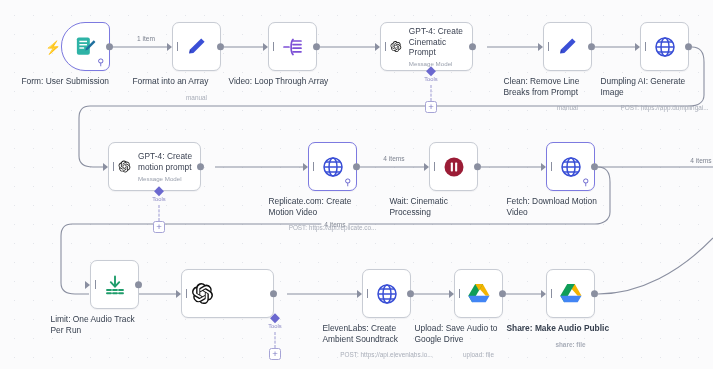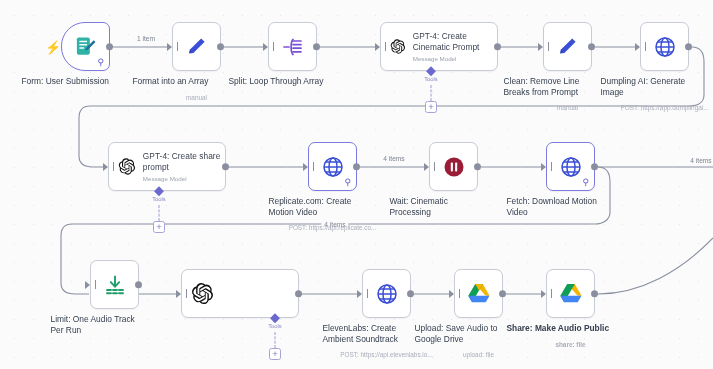--- a/index.html
+++ b/index.html
@@ -23,21 +23,21 @@
   .node { position: absolute; }
   .nbox {
     position: relative;
     background: #ffffff;
     border: 1px solid #c8ccd4;
     border-radius: 7px;
     display: flex; align-items: center;
     box-shadow: 0 0.5px 1px rgba(30,35,50,0.05);
   }
   .nbox.sq { width: 49px; height: 49px; justify-content: center; }
-  .nbox.wide { width: 118px; height: 49px; padding-left: 9px; gap: 7px; }
+  .nbox.wide { width: 93px; height: 49px; padding-left: 9px; gap: 7px; }
   .nbox.trigger { border-radius: 24px 7px 7px 24px; }
   .nbox.sel { border: 1.6px solid #7d7ae0; }
   .halo {
     position: absolute; inset: -4px;
     border-radius: 28px 11px 11px 28px;
     background: #e9e7fb; z-index: -1;
   }
   .inner-title {
     font-size: 8.3px; color: #3b4252; line-height: 1.25;
     font-weight: 400; letter-spacing: .05px;
@@ -192,21 +192,21 @@
           <path d="M3 12 H8"></path>
           <path d="M12 4.5 C9.5 6.5 9.5 17.5 12 19.5"></path>
           <path d="M12 6 H20"></path>
           <path d="M12 9.6 H20"></path>
           <path d="M12 13.2 H20"></path>
           <path d="M12 16.8 H20"></path>
         </g>
       </svg>
       <div class="port-out"></div>
     </div>
-    <div class="nlabel">Split: Loop Through Array</div>
+    <div class="nlabel">Video: Loop Through Array</div>
   </div>
 
   <div class="node" style="left:380px; top:22px;">
     <div class="nbox wide">
       <div class="port-in"></div>
       <svg class="ic" width="23" height="23" viewBox="0 0 24 24">
         <path fill="#111111" d="M21.3 9.9a5.4 5.4 0 0 0-.47-4.45 5.5 5.5 0 0 0-5.9-2.63A5.46 5.46 0 0 0 10.8 1a5.5 5.5 0 0 0-5.24 3.8 5.44 5.44 0 0 0-3.63 2.63 5.5 5.5 0 0 0 .68 6.44 5.44 5.44 0 0 0 .47 4.46 5.5 5.5 0 0 0 5.9 2.63A5.45 5.45 0 0 0 13.1 23a5.5 5.5 0 0 0 5.24-3.8 5.44 5.44 0 0 0 3.63-2.63 5.5 5.5 0 0 0-.67-6.67zM13.1 21.5a4.08 4.08 0 0 1-2.62-.95l.13-.07 4.35-2.5a.71.71 0 0 0 .36-.62v-6.12l1.84 1.06v5.05a4.1 4.1 0 0 1-4.06 4.15zM4.38 17.8a4.07 4.07 0 0 1-.49-2.74l.13.08 4.35 2.5a.71.71 0 0 0 .71 0l5.31-3.06v2.12l-4.4 2.54a4.1 4.1 0 0 1-5.6-1.44zM3.23 8.4a4.08 4.08 0 0 1 2.13-1.79v5.14a.7.7 0 0 0 .35.61l5.3 3.06-1.84 1.06-4.4-2.54A4.1 4.1 0 0 1 3.24 8.4zm15.1 3.51L13 8.84l1.84-1.06 4.4 2.54a4.1 4.1 0 0 1-.63 7.4v-5.15a.71.71 0 0 0-.36-.61zm1.83-2.76l-.13-.08-4.34-2.52a.71.71 0 0 0-.72 0L9.67 9.62V7.5l4.4-2.53a4.1 4.1 0 0 1 6.09 4.25zM8.67 12.93L6.83 11.87V6.82a4.1 4.1 0 0 1 6.72-3.15l-.13.07-4.35 2.5a.71.71 0 0 0-.36.62zm1-2.16L12.05 9.4l2.38 1.37v2.75L12.05 14.9l-2.38-1.38z"></path>
       </svg>
       <div>
         <div class="inner-title">GPT-4: Create Cinematic Prompt</div>
@@ -255,21 +255,21 @@
     <div class="nsub" style="top:82px;">POST: https://app.dumplingai...</div>
   </div>
 
   <div class="node" style="left:108px; top:142px;">
     <div class="nbox wide">
       <div class="port-in"></div>
       <svg class="ic" width="23" height="23" viewBox="0 0 24 24">
         <path fill="#111111" d="M21.3 9.9a5.4 5.4 0 0 0-.47-4.45 5.5 5.5 0 0 0-5.9-2.63A5.46 5.46 0 0 0 10.8 1a5.5 5.5 0 0 0-5.24 3.8 5.44 5.44 0 0 0-3.63 2.63 5.5 5.5 0 0 0 .68 6.44 5.44 5.44 0 0 0 .47 4.46 5.5 5.5 0 0 0 5.9 2.63A5.45 5.45 0 0 0 13.1 23a5.5 5.5 0 0 0 5.24-3.8 5.44 5.44 0 0 0 3.63-2.63 5.5 5.5 0 0 0-.67-6.67zM13.1 21.5a4.08 4.08 0 0 1-2.62-.95l.13-.07 4.35-2.5a.71.71 0 0 0 .36-.62v-6.12l1.84 1.06v5.05a4.1 4.1 0 0 1-4.06 4.15zM4.38 17.8a4.07 4.07 0 0 1-.49-2.74l.13.08 4.35 2.5a.71.71 0 0 0 .71 0l5.31-3.06v2.12l-4.4 2.54a4.1 4.1 0 0 1-5.6-1.44zM3.23 8.4a4.08 4.08 0 0 1 2.13-1.79v5.14a.7.7 0 0 0 .35.61l5.3 3.06-1.84 1.06-4.4-2.54A4.1 4.1 0 0 1 3.24 8.4zm15.1 3.51L13 8.84l1.84-1.06 4.4 2.54a4.1 4.1 0 0 1-.63 7.4v-5.15a.71.71 0 0 0-.36-.61zm1.83-2.76l-.13-.08-4.34-2.52a.71.71 0 0 0-.72 0L9.67 9.62V7.5l4.4-2.53a4.1 4.1 0 0 1 6.09 4.25zM8.67 12.93L6.83 11.87V6.82a4.1 4.1 0 0 1 6.72-3.15l-.13.07-4.35 2.5a.71.71 0 0 0-.36.62zm1-2.16L12.05 9.4l2.38 1.37v2.75L12.05 14.9l-2.38-1.38z"></path>
       </svg>
       <div>
-        <div class="inner-title">GPT-4: Create share prompt</div>
+        <div class="inner-title">GPT-4: Create motion prompt</div>
         <div class="inner-sub">Message Model</div>
       </div>
       <div class="port-out"></div>
     </div>
     <div class="tools" style="left:51px; top:49px; width:0;">
       <div class="tdiamond"></div>
       <div class="tlabel">Tools</div>
       <div class="tline"></div>
       <div class="tplus">+</div>
     </div>

